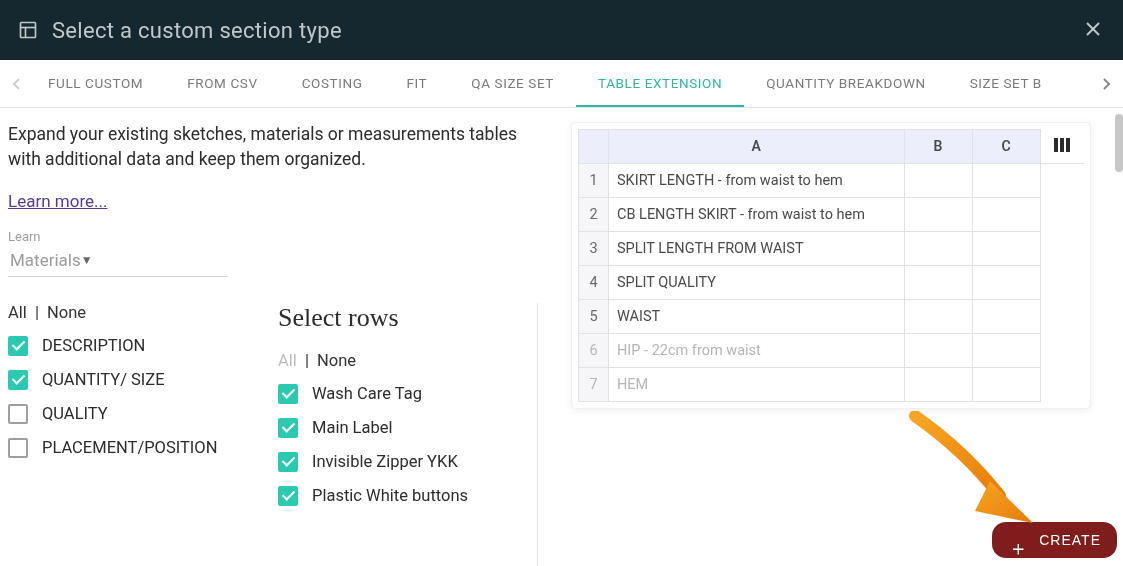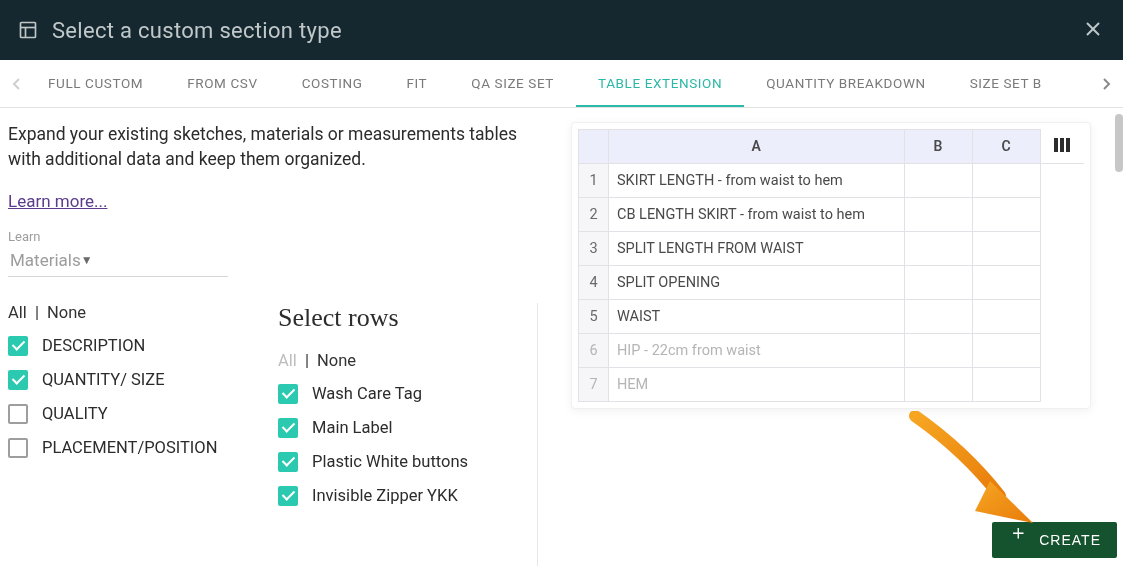--- a/index.html
+++ b/index.html
@@ -236,31 +236,31 @@
   }
   table.grid tbody tr.muted td { color: #b5b5b5; }
   .col-b, .col-c { width: 68px; }
   .col-a { }
   .footer {
     position: absolute;
     right: 6px;
     bottom: 8px;
   }
   .create-btn {
-    background: #14532d;
+    background: #7f1d1d;
     color: #fff;
     border: none;
     padding: 10px 16px;
     font-size: 14px;
     letter-spacing: 1px;
     display: flex;
-    align-items: flex-start;
+    align-items: flex-end;
     gap: 10px;
     cursor: pointer;
-    border-radius: 2px;
+    border-radius: 14px;
   }
   .create-btn .plus {
     font-size: 20px;
     line-height: 0;
     font-weight: 300;
   }
   .arrow-annot {
     position: absolute;
     right: 78px;
     bottom: 25px;
@@ -381,25 +381,25 @@
               <div class="item">
                 <span class="chk on"></span>
                 <span>Wash Care Tag</span>
               </div>
               <div class="item">
                 <span class="chk on"></span>
                 <span>Main Label</span>
               </div>
               <div class="item">
                 <span class="chk on"></span>
+                <span>Invisible Zipper YKK</span>
+              </div>
+              <div class="item">
+                <span class="chk on"></span>
                 <span>Plastic White buttons</span>
-              </div>
-              <div class="item">
-                <span class="chk on"></span>
-                <span>Invisible Zipper YKK</span>
               </div>
             </div>
         </div>
       </div>
     </div>
 
     <div class="right">
       <div class="sheet">
         <table class="grid">
           <thead>
@@ -429,21 +429,21 @@
                 <td class="col-c"></td>
               </tr>
               <tr>
                 <td>3</td>
                 <td>SPLIT LENGTH FROM WAIST</td>
                 <td class="col-b"></td>
                 <td class="col-c"></td>
               </tr>
               <tr>
                 <td>4</td>
-                <td>SPLIT OPENING</td>
+                <td>SPLIT QUALITY</td>
                 <td class="col-b"></td>
                 <td class="col-c"></td>
               </tr>
               <tr>
                 <td>5</td>
                 <td>WAIST</td>
                 <td class="col-b"></td>
                 <td class="col-c"></td>
               </tr>
               <tr class="muted">

